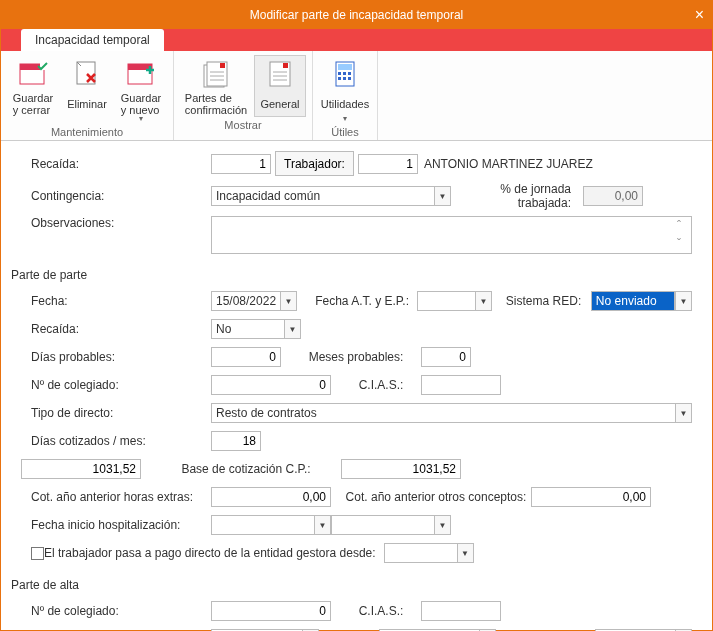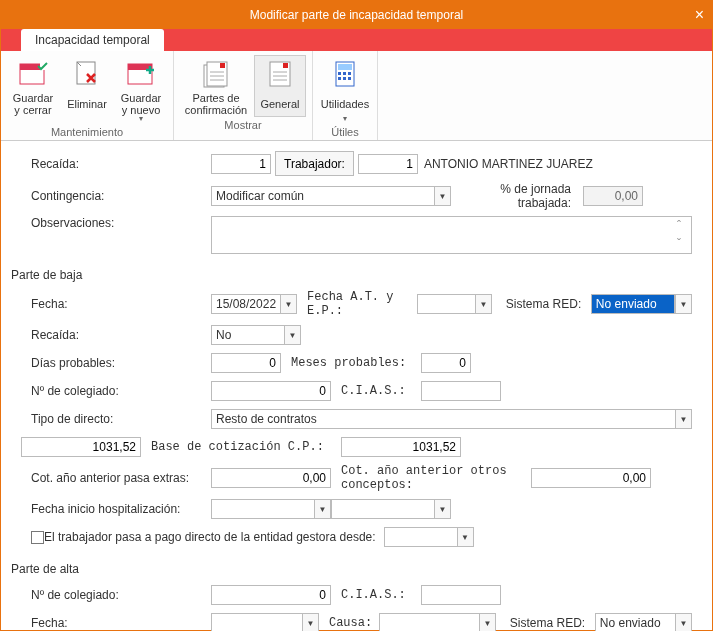--- a/index.html
+++ b/index.html
@@ -5,32 +5,32 @@
   * { box-sizing: border-box; font-family: "Segoe UI", Tahoma, sans-serif; font-size: 12px; }
   body { margin: 0; background: #fff; color: #333; }
   .window { width: 713px; height: 631px; border: 1px solid #e8720f; position: relative; background: #fff; }
   .titlebar { height: 28px; background: #e8720f; color: #fff; text-align: center; line-height: 28px; position: relative; font-size: 13px; }
   .titlebar .close { position: absolute; right: 8px; top: 0; font-size: 16px; cursor: pointer; }
   .tabstrip { height: 22px; background: #ef4444; display: flex; align-items: flex-end; padding-left: 20px; }
   .tab { background: #fff; color: #333; padding: 3px 14px; border-top-left-radius: 3px; border-top-right-radius: 3px; height: 22px; line-height: 16px; }
   .ribbon { display: flex; border-bottom: 1px solid #ccc; background: #fdfdfd; }
   .ribbon-group { border-right: 1px solid #ddd; padding: 4px 6px 2px 6px; display: flex; flex-direction: column; align-items: center; }
   .ribbon-buttons { display: flex; gap: 2px; }
-  .ribbon-btn { display: flex; flex-direction: column; align-items: center; justify-content: flex-start; width: 52px; padding: 2px 2px 0 2px; text-align: center; cursor: pointer; border: 1px solid transparent; }
+  .ribbon-btn { display: flex; flex-direction: column; align-items: center; justify-content: flex-start; width: 52px; padding: 2px 2px 0 2px; cursor: pointer; border: 1px solid transparent; }
   .ribbon-btn.active { background: #eee; border: 1px solid #ccc; }
   .ribbon-btn .icon-box { width: 32px; height: 32px; display: flex; align-items: center; justify-content: center; margin-bottom: 2px; }
   .ribbon-btn .lbl { font-size: 11px; line-height: 12px; height: 24px; display: flex; align-items: center; justify-content: center; white-space: pre-line; }
   .ribbon-group-label { font-size: 11px; color: #666; padding-top: 2px; }
   .drop-caret { font-size: 8px; color: #666; margin-top: -2px; }
   .form-area { padding: 10px 20px 0 20px; }
   .row { display: flex; align-items: center; margin-bottom: 6px; min-height: 22px; }
   .lblcol { width: 190px; flex-shrink: 0; }
   .lblcol.indent { padding-left: 10px; }
   .section-title { font-weight: normal; margin: 14px 0 8px -10px; }
-  .col2-lbl { width: 150px; text-align: left; margin-left: 10px; flex-shrink: 0; font-family: Liberation Mono, monospace; }
+  .col2-lbl { width: 150px; text-align: center; margin-left: 10px; flex-shrink: 0; }
   .col3-lbl { width: 85px; text-align: left; margin-left: 14px; flex-shrink: 0; }
   input.text, select.sel, .combo, .numbox, .datebox, .readonly {
     height: 20px; border: 1px solid #bbb; background: #fff; padding: 0 4px;
   }
   .numbox { text-align: right; }
   .readonly { background: #f3f3f3; text-align: right; color: #666; }
   .combo { display: flex; align-items: center; padding: 0; }
   .combo .combo-text { flex: 1; padding: 0 4px; height: 18px; line-height: 18px; overflow: hidden; white-space: nowrap; }
   .combo .combo-btn { width: 16px; height: 18px; border-left: 1px solid #bbb; display: flex; align-items: center; justify-content: center; font-size: 8px; color: #444; cursor: pointer; background: #f7f7f7; }
   .combo.sel-highlight .combo-text { background: #0a63c7; color: #fff; }
@@ -158,38 +158,38 @@
       <div class="lblcol indent">Recaída:</div>
       <input class="numbox" style="width: 60px;" value="1">
       <button class="btn-trabajador">Trabajador:</button>
       <input class="numbox" style="width: 60px;" value="1">
       <span style="margin-left:6px">ANTONIO MARTINEZ JUAREZ</span>
     </div>
 
     <div class="row">
       <div class="lblcol indent">Contingencia:</div>
       <div class="combo" style="width:240px">
-        <div class="combo-text">Modificar común</div>
+        <div class="combo-text">Incapacidad común</div>
         <div class="combo-btn">▼</div>
       </div>
       <div style="width:100px;text-align:right;margin-left:20px">% de jornada trabajada:</div>
       <input class="readonly" style="width: 60px; margin-left: 12px;" readonly="" value="0,00">
     </div>
 
     <div class="row" style="align-items:flex-start">
       <div class="lblcol indent">Observaciones:</div>
       <div class="multiline">
         <div class="scroll">
             <span>ˆ</span>
             <span>ˇ</span>
           </div>
       </div>
     </div>
 
-    <div class="section-title">Parte de baja</div>
+    <div class="section-title">Parte de parte</div>
 
     <div class="row">
       <div class="lblcol indent">Fecha:</div>
       <div class="combo" style="width:90px">
         <div class="combo-text">15/08/2022</div>
         <div class="combo-btn">▼</div>
       </div>
       <div class="col2-lbl" style="width:110px">Fecha A.T. y E.P.:</div>
       <div class="combo" style="width:80px">
         <div class="combo-text"></div>
@@ -227,29 +227,33 @@
     </div>
 
     <div class="row">
       <div class="lblcol indent">Tipo de directo:</div>
       <div class="combo" style="flex:1">
         <div class="combo-text">Resto de contratos</div>
         <div class="combo-btn">▼</div>
       </div>
     </div>
 
+    <div class="row">
+      <div class="lblcol indent">Días cotizados / mes:</div>
+      <input class="numbox" style="width: 50px;" value="18">
+    </div>
 
     <div class="row">
       <input class="numbox" style="width: 120px;" value="1031,52">
       <div class="col2-lbl" style="width:190px">Base de cotización C.P.:</div>
       <input class="numbox" style="width: 120px;" value="1031,52">
     </div>
 
     <div class="row">
-      <div class="lblcol indent">Cot. año anterior pasa extras:</div>
+      <div class="lblcol indent">Cot. año anterior horas extras:</div>
       <input class="numbox" style="width: 120px;" value="0,00">
       <div class="col2-lbl" style="width:190px">Cot. año anterior otros conceptos:</div>
       <input class="numbox" style="width: 120px;" value="0,00">
     </div>
 
     <div class="row">
       <div class="lblcol indent">Fecha inicio hospitalización:</div>
       <div class="combo" style="width:120px">
         <div class="combo-text"></div>
         <div class="combo-btn">▼</div>

